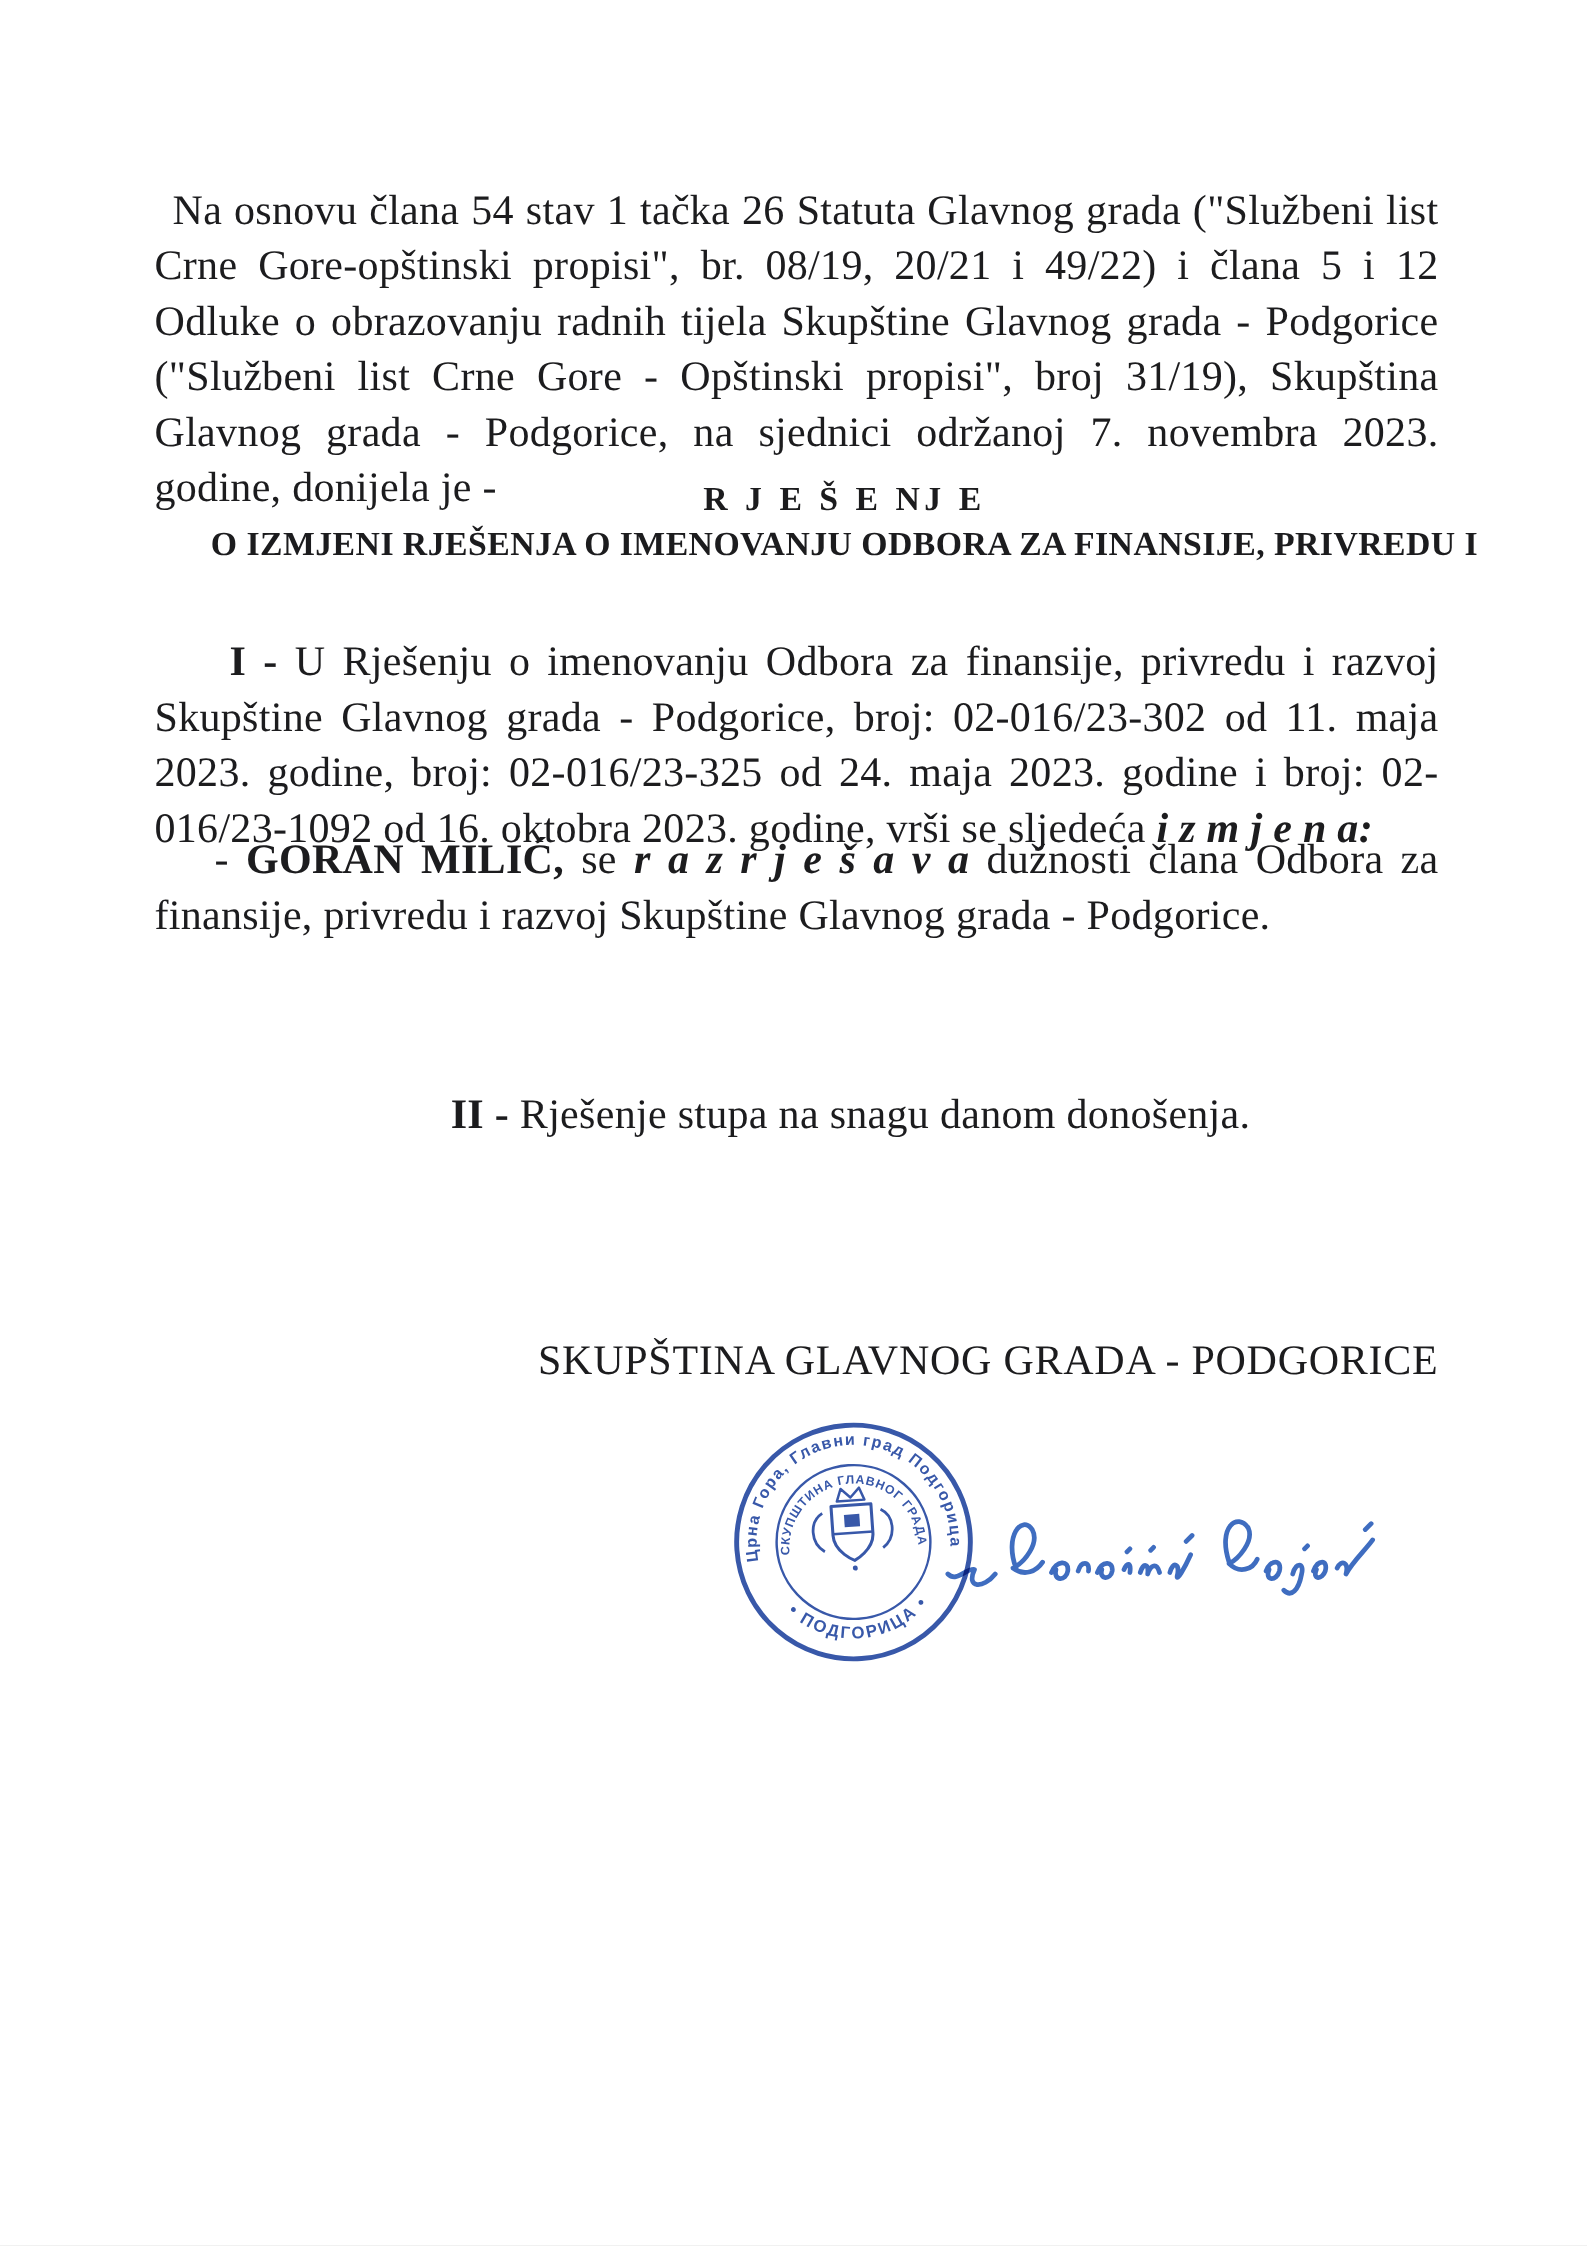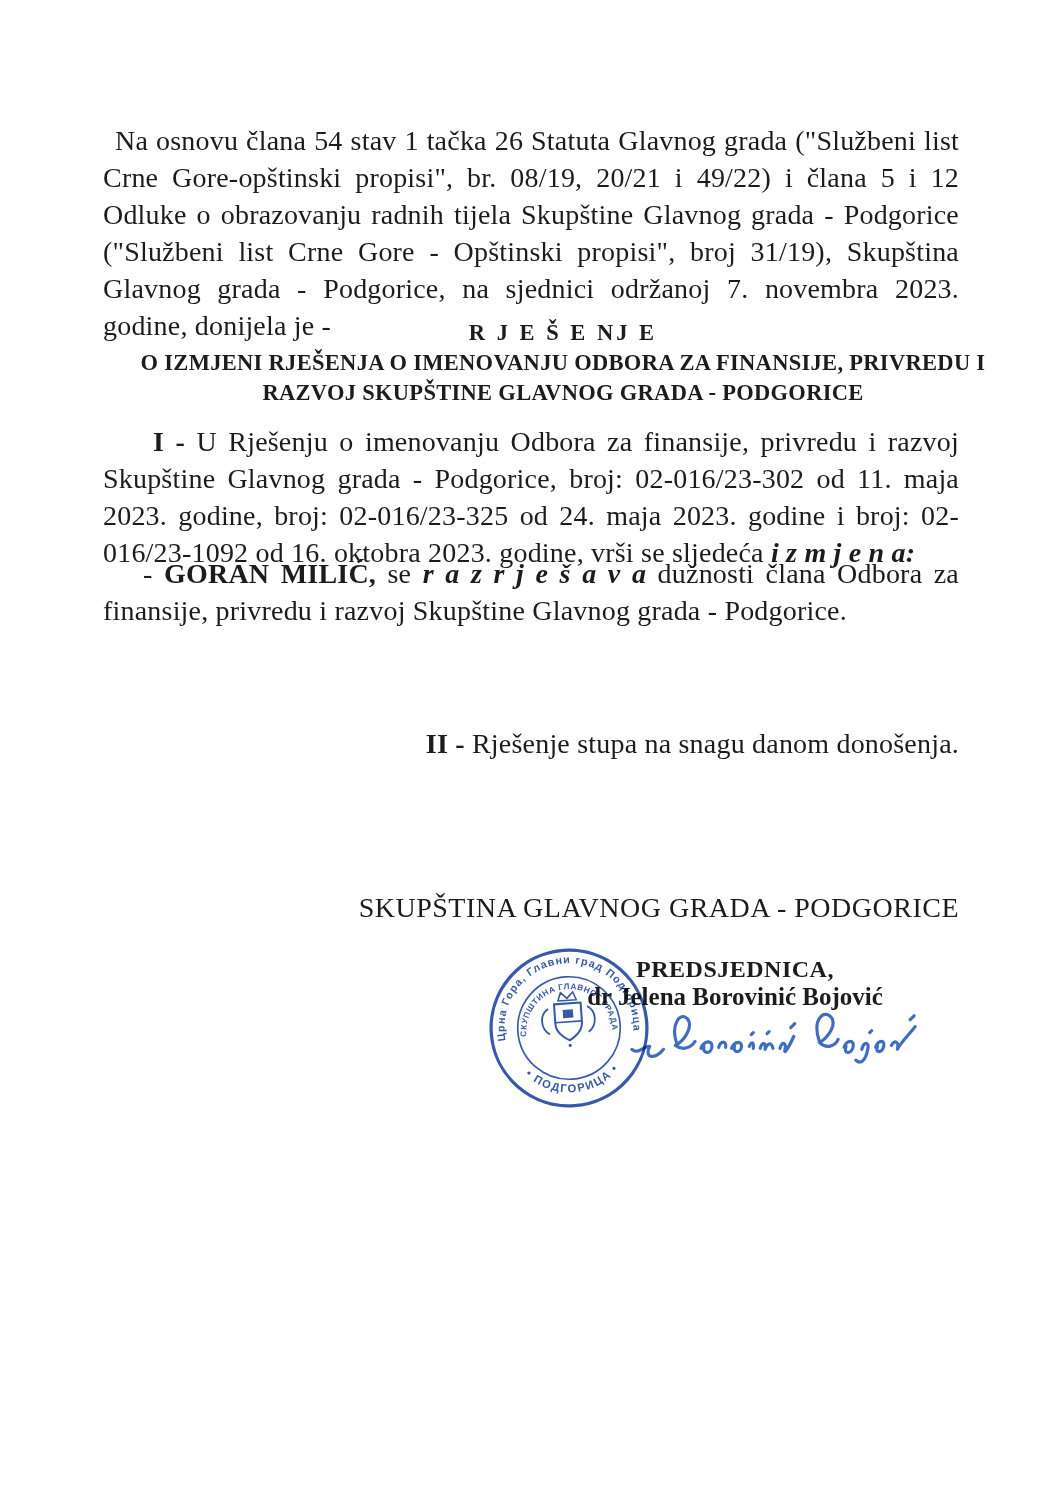--- a/index.html
+++ b/index.html
@@ -26,21 +26,21 @@
   .p-intro{top:122px;text-indent:12px;}
   .title-block{
     position:absolute;left:103px;top:318px;width:856px;
     text-align:center;font-weight:bold;
     font-size:22.5px;line-height:30px;letter-spacing:0.3px;margin-left:32px;
   }
   .title-line1{letter-spacing:3px;}
   .p-one{top:423px;text-indent:50px;}
   .p-dismissal{top:555px;text-indent:40px;}
   .p-appointment{top:635px;text-indent:36px;}
-  .p-two{top:725px;text-indent:72px;text-align:right;}
+  .p-two{top:725px;text-indent:72px;text-align:center;}
   .p-broj{top:788px;text-align:left;line-height:33px;}
   .p-place{top:821px;text-align:left;line-height:33px;}
   .org-line{
     position:absolute;left:103px;top:892px;width:856px;margin:0;
     text-align:right;font-weight:normal;font-size:28px;letter-spacing:0.5px;
   }
   .sig-block{
     position:absolute;left:565px;top:955px;width:340px;
     text-align:center;font-weight:bold;z-index:1;
   }
@@ -61,38 +61,33 @@
 </head>
 <body>
 
 <div class="page">
 
   <p class="para p-intro">Na osnovu člana 54 stav 1 tačka 26 Statuta Glavnog grada ("Službeni list Crne Gore-opštinski propisi", br. 08/19, 20/21 i 49/22) i člana 5 i 12 Odluke o obrazovanju radnih tijela Skupštine Glavnog grada - Podgorice ("Službeni list Crne Gore - Opštinski propisi", broj 31/19), Skupština Glavnog grada - Podgorice, na sjednici održanoj 7. novembra 2023. godine, donijela je -</p>
 
   <div class="title-block">
     <div class="title-line1">R J E Š E NJ E</div>
     <div>O IZMJENI RJEŠENJA O IMENOVANJU ODBORA ZA FINANSIJE, PRIVREDU I</div>
-    <div>RAZVOJ SKUPŠTINE GLAVNOG GRADA - PODGORICE</div>
   </div>
 
   <p class="para p-one"><span class="b">I -</span><span> U Rješenju o imenovanju Odbora za finansije, privredu i razvoj Skupštine Glavnog grada - Podgorice, broj: 02-016/23-302 od 11. maja 2023. godine, broj: 02-016/23-325 od 24. maja 2023. godine i broj: 02-016/23-1092 od 16. oktobra 2023. godine, vrši se sljedeća </span><span class="bi">i z m j e n a:</span></p>
 
   <p class="para p-dismissal"><span>- </span><span class="b">GORAN MILIĆ,</span><span> se </span><span class="bi">r a z r j e š a v a</span><span> dužnosti člana Odbora za finansije, privredu i razvoj Skupštine Glavnog grada - Podgorice.</span></p>
 
 
   <p class="para p-two"><span class="b">II -</span><span> Rješenje stupa na snagu danom donošenja.</span></p>
 
 
 
   <p class="org-line">SKUPŠTINA GLAVNOG GRADA - PODGORICE</p>
 
-  <div class="sig-block">
-    <div class="sig-role">PREDSJEDNICA,</div>
-    <div class="sig-name">dr Jelena Borovinić Bojović</div>
-  </div>
 
   <div class="seal">
     <svg viewBox="0 0 160 160" color="#2d4fa5">
       <defs>
         <path id="arcTop" d="M 18,91 A 63,63 0 1 1 142,91"></path>
         <path id="arcBottom" d="M 29,116 A 62,62 0 0 0 131,116"></path>
         <path id="arcInner" d="M 38,84 A 42,42 0 1 1 122,84"></path>
       </defs>
       <g transform="rotate(-4 80 80)">
         <circle cx="80" cy="80" r="76" fill="none" stroke="currentColor" stroke-width="3.2"></circle>

